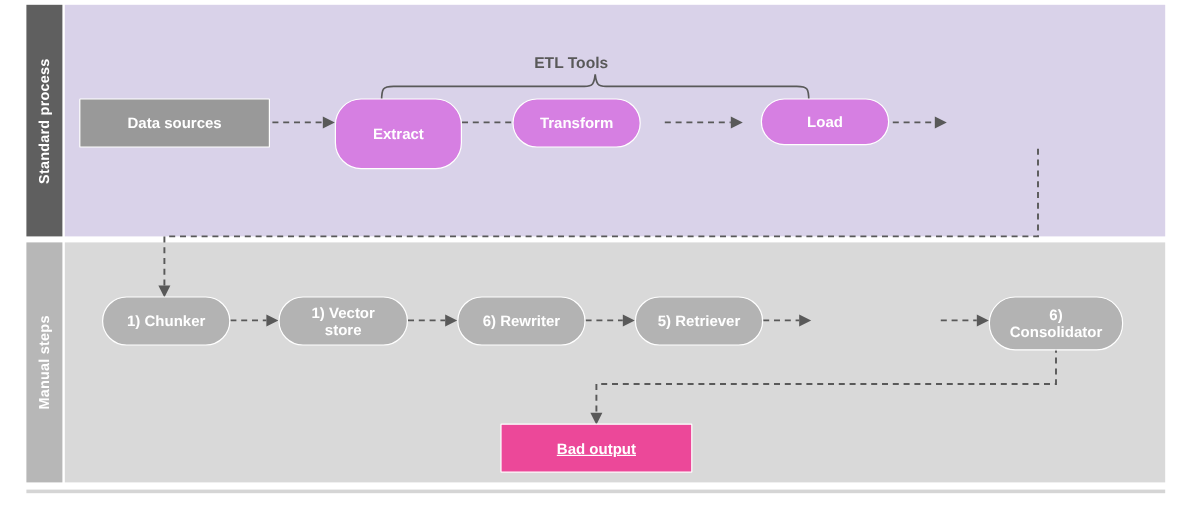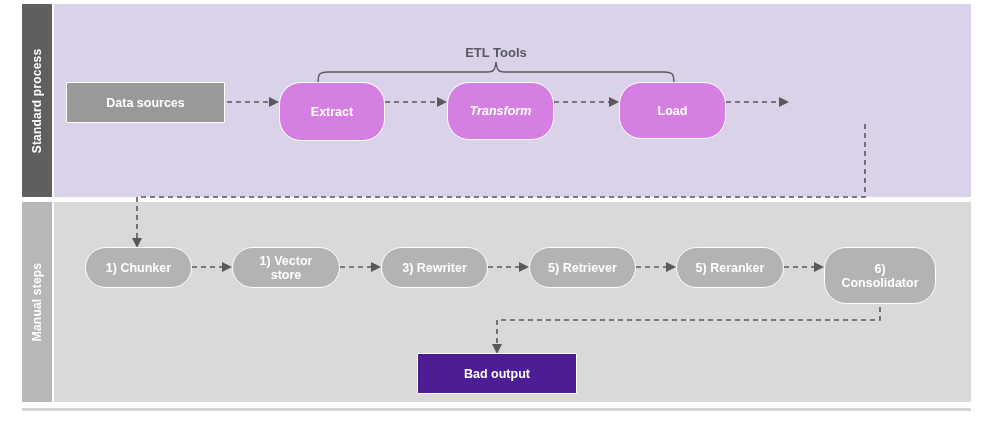--- a/index.html
+++ b/index.html
@@ -82,21 +82,21 @@
     font-weight: bold;
     line-height: 1.12;
     box-sizing: border-box;
     border: 1.5px solid #ffffff;
   }
   .node.rect       { border-radius: 1px; }
   .node.pill       { border-radius: 22px; }
   .node.gray-rect  { background: #999999; }
   .node.magenta    { background: #d67fe2; }
   .node.gray-pill  { background: #b3b3b3; }
-  .node.yellow     { background: #4c1d95; }
+  .node.yellow     { background: #ec4899; text-decoration: underline; }
 
   
   .conn {
     position: absolute;
     pointer-events: none;
   }
   .conn line, .conn path, .conn polyline {
     fill: none;
     stroke: #595959;
     stroke-width: 1.6px;
@@ -193,60 +193,57 @@
     <g>
       <polyline class="dash" points="880,289 880,320 497,320 497,344"></polyline>
       <polygon class="arrow-head" points="492,344 502,344 497,354"></polygon>
     </g>
   </svg>
 
   <svg class="conn bracket" style="left:310px; top:60px;" width="370" height="26" viewBox="0 0 370 26">
     <path d="M 8,24 C 8,14 9,12 18,12 L 177,12 C 184,12 185,10 186,2
              C 187,10 188,12 195,12 L 354,12 C 363,12 364,14 364,24"></path>
   </svg>
-  <div class="bracket-label" style="left:496px; top:45px;">ETL Tools</div>
+  <div class="bracket-label" style="left:476px; top:45px;">ETL Tools</div>
 
   <div class="node rect gray-rect" style="left:66px; top:82px; width:159px; height:41px;">
     <span>Data sources</span>
   </div>
 
   <div class="node pill magenta" style="left:279px; top:82px; width:106px; height:59px;">
     <span>Extract</span>
   </div>
 
-  <div class="node pill magenta" style="left:447px; top:82px; width:107px; height:58px;font-style:italic;">
+  <div class="node pill magenta" style="left:427px; top:82px; width:107px; height:41px;">
     <span>Transform</span>
   </div>
 
-  <div class="node pill magenta" style="left:619px; top:82px; width:107px; height:57px;">
+  <div class="node pill magenta" style="left:634px; top:82px; width:107px; height:39px;">
     <span>Load</span>
   </div>
 
 
   <div class="node pill gray-pill" style="left:85px; top:247px; width:107px; height:41px;">
     <span>1) Chunker</span>
   </div>
 
   <div class="node pill gray-pill" style="left:232px; top:247px; width:108px; height:41px; padding:0 16px;">
     <span>1) Vector store</span>
   </div>
 
   <div class="node pill gray-pill" style="left:381px; top:247px; width:107px; height:41px;">
-    <span>3) Rewriter</span>
+    <span>6) Rewriter</span>
   </div>
 
   <div class="node pill gray-pill" style="left:529px; top:247px; width:107px; height:41px;">
     <span>5) Retriever</span>
   </div>
 
-  <div class="node pill gray-pill" style="left:676px; top:247px; width:108px; height:41px;">
-    <span>5) Reranker</span>
-  </div>
-
-  <div class="node pill gray-pill" style="left:824px; top:247px; width:112px; height:57px; padding:0 10px;">
+
+  <div class="node pill gray-pill" style="left:824px; top:247px; width:112px; height:45px; padding:0 10px;">
     <span>6) Consolidator</span>
   </div>
 
   <div class="node rect yellow" style="left:417px; top:353px; width:160px; height:41px;">
     <span>Bad output</span>
   </div>
 
   <div class="footer-rule"></div>
 
 </div>

